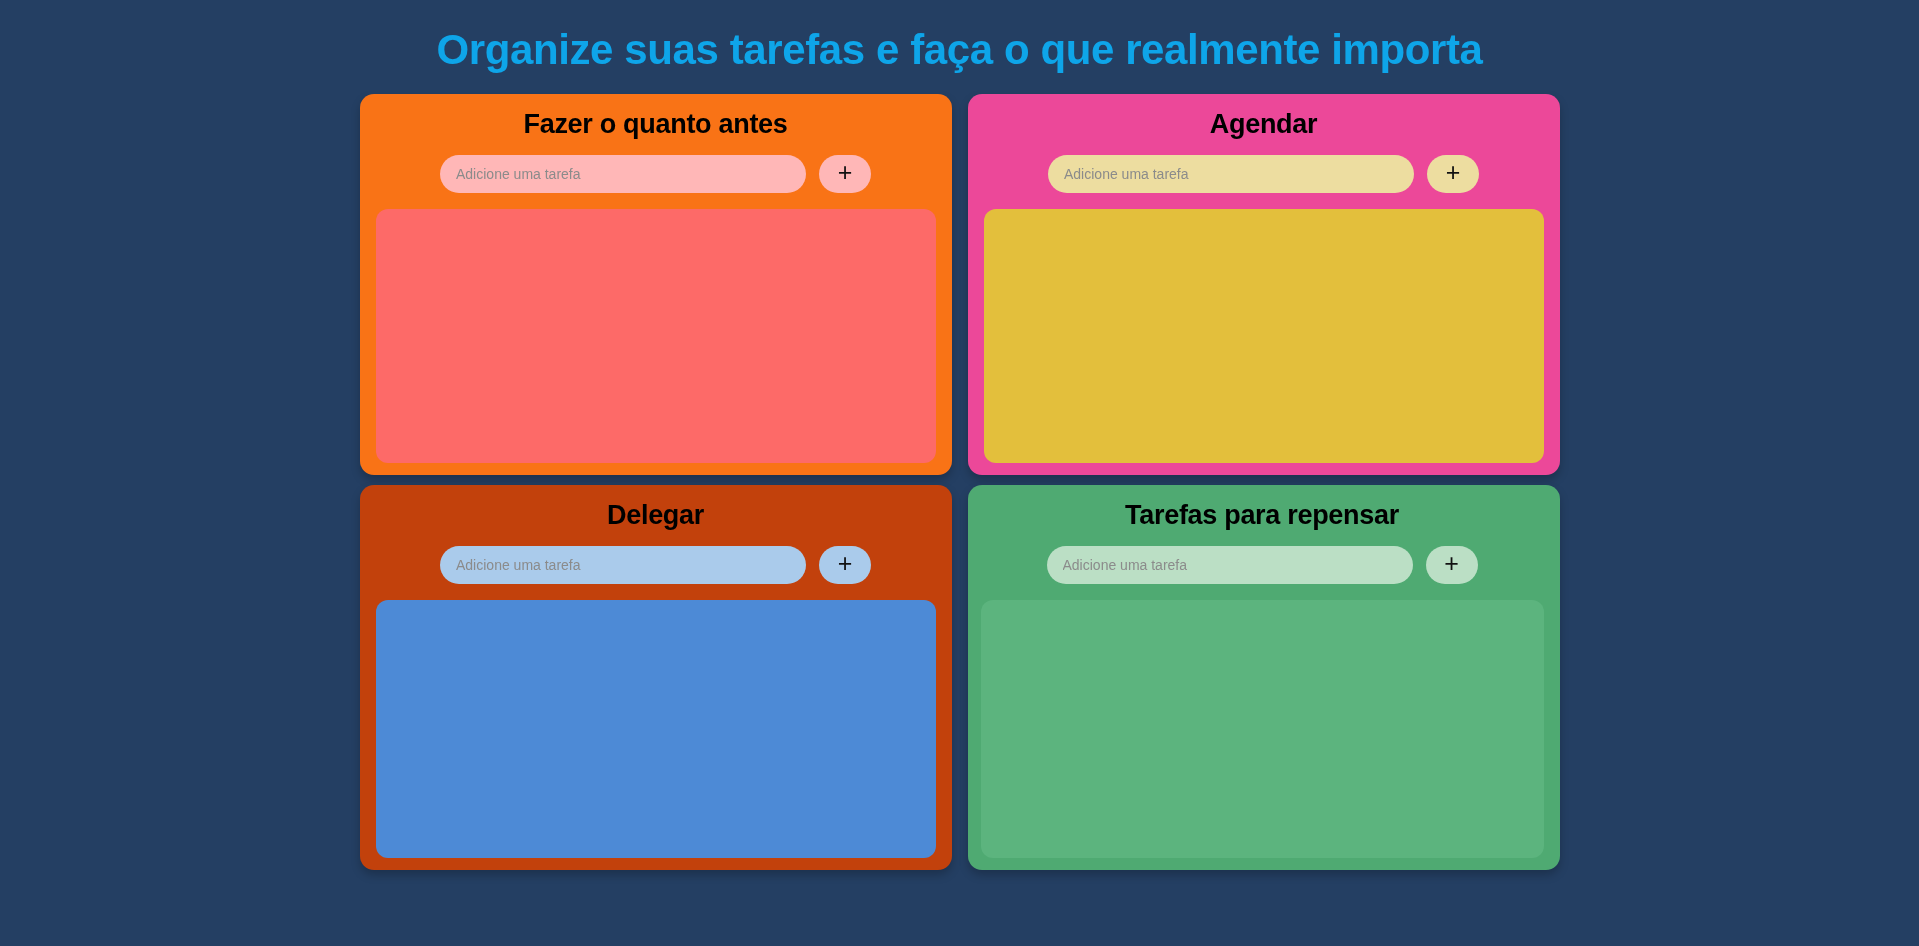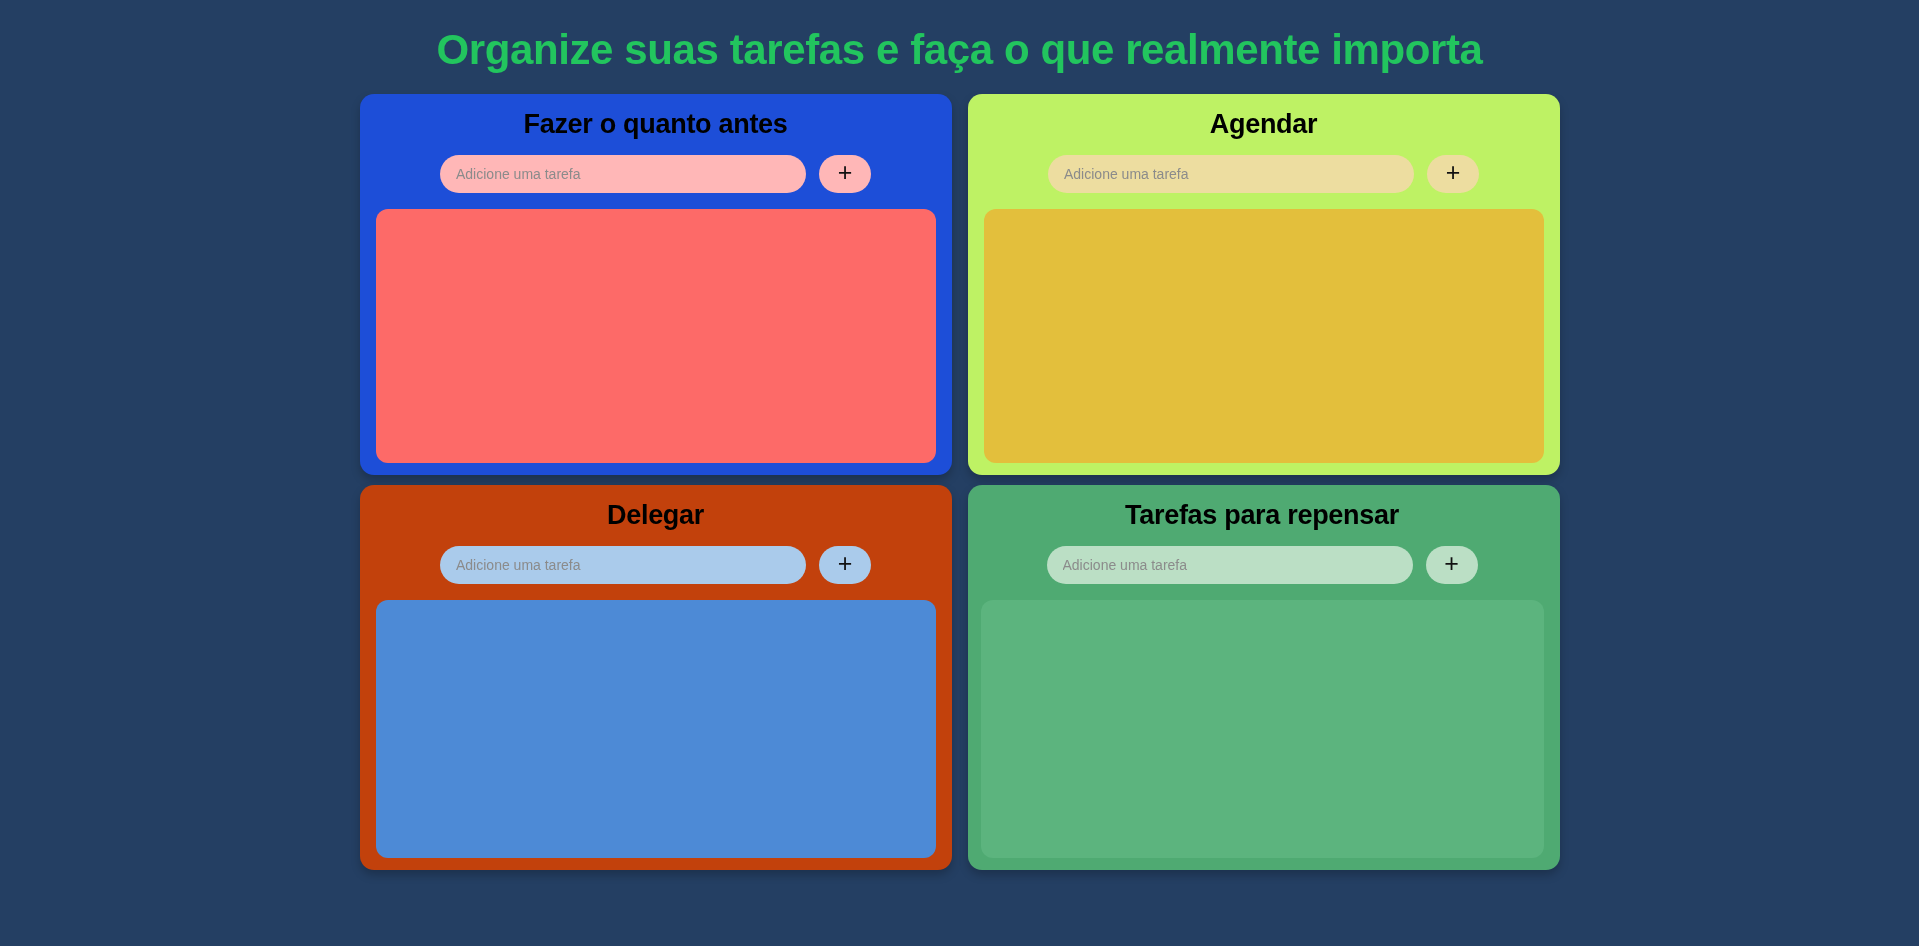--- a/index.html
+++ b/index.html
@@ -20,21 +20,21 @@
   .app {
     width: 1919px;
     height: 946px;
     display: flex;
     flex-direction: column;
     align-items: center;
     background: #243f63;
   }
 
   .page-title {
-    color: #22c55e;
+    color: #0ea5e9;
     font-size: 42px;
     font-weight: bold;
     letter-spacing: -0.4px;
     text-align: center;
     margin-top: 26px;
     margin-bottom: 20px;
     line-height: 1.15;
     white-space: nowrap;
   }
 
@@ -120,27 +120,27 @@
     border-radius: 12px;
     min-height: 0;
     overflow: hidden;
     display: flex;
     flex-direction: column;
     gap: 8px;
     padding: 6px;
   }
 
   
-  .q-do            { background: #1d4ed8; }
+  .q-do            { background: #f97316; }
   .q-do .task-input,
   .q-do .add-button { background: #ffb7b7; }
   .q-do .drop-zone  { background: #fd6a68; }
 
   
-  .q-schedule            { background: #bef264; }
+  .q-schedule            { background: #ec4899; }
   .q-schedule .task-input,
   .q-schedule .add-button { background: #eddda0; }
   .q-schedule .drop-zone  { background: #e3bf3c; }
 
   
   .q-delegate            { background: #c2410c; }
   .q-delegate .task-input,
   .q-delegate .add-button { background: #aacbeb; }
   .q-delegate .drop-zone  { background: #4d8ad6; }
 

